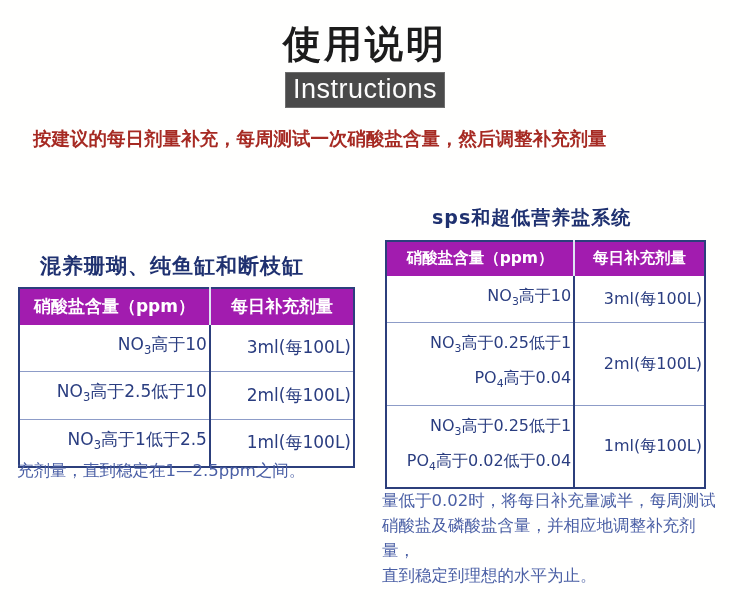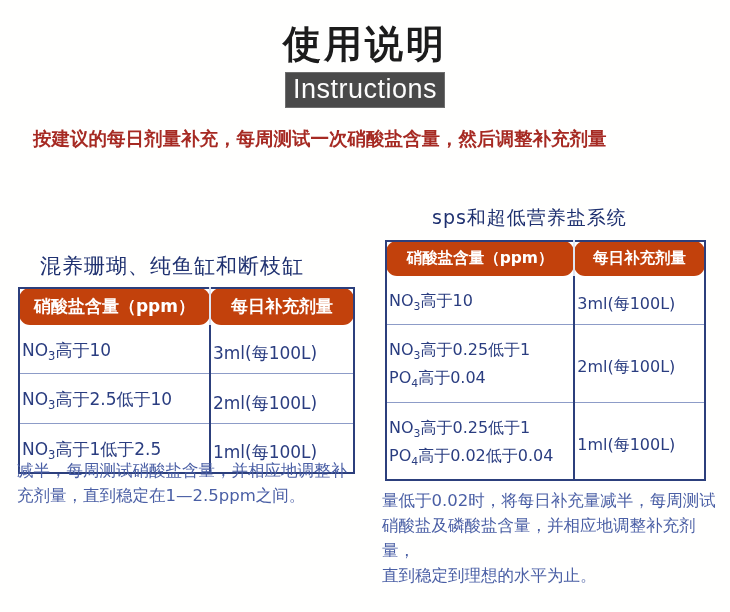--- a/index.html
+++ b/index.html
@@ -60,21 +60,21 @@
     font-weight: bold;
     font-family: "DejaVu Sans", "Liberation Sans", sans-serif;
   }
   .red-note .l1 { display: block; text-indent: 30px; }
   .red-note .l2 { display: block; }
 
   
   .sec-title {
     position: absolute;
     color: #1f3170;
-    font-weight: normal;
+    font-weight: bold;
     font-family: "DejaVu Sans", "Liberation Sans", sans-serif;
     letter-spacing: 1px;
     white-space: nowrap;
   }
   #left-title {
     top: 252px;
     left: 40px;
     font-size: 21px;
   }
   #right-title {
@@ -88,42 +88,41 @@
     position: absolute;
     border-collapse: collapse;
     table-layout: fixed;
     border: 2px solid #2c3f7c;
     background: #ffffff;
   }
   #left-table  { top: 287px; left: 18px;  width: 337px; }
   #right-table { top: 240px; left: 385px; width: 321px; }
 
   .tbl thead th {
-    background: #c2410c;
+    background: #a21caf;
     color: #ffffff;
     font-weight: bold;
     font-size: 17px;
     padding: 6px 2px 7px 2px;
     text-align: center;
     font-family: "DejaVu Sans", "Liberation Sans", sans-serif;
     white-space: nowrap;
-    border-radius: 11px;
   }
   #right-table thead th { font-size: 15.5px; }
   .tbl thead th.col2 { border-left: 2px solid #dfe4f2; }
 
   .tbl tbody td {
     color: #2a3d80;
     font-size: 17px;
-    text-align: left;
-    padding: 14px 2px 6px 2px;
+    text-align: right;
+    padding: 5px 2px 6px 2px;
     border-top: 1px solid #8d9cc8;
     font-family: "DejaVu Sans", "Liberation Sans", sans-serif;
     white-space: nowrap;
-    line-height: 22px;
+    line-height: 29px;
   }
   #right-table tbody td { font-size: 16px; }
   .tbl tbody td.col2 { border-left: 2px solid #2c3f7c; }
   .tbl tbody tr:first-child td { border-top: none; }
 
   sub { font-size: 0.68em; }
 
   
   .footnote {
     position: absolute;
@@ -178,21 +177,20 @@
       <td class="col2">2ml(每100L)</td>
     </tr>
     <tr>
       <td class="col1">NO<sub>3</sub>高于1低于2.5</td>
       <td class="col2">1ml(每100L)</td>
     </tr>
   </tbody>
 </table>
 
 <div class="footnote" id="left-foot">
-  <span class="ln">减半，每周测试硝酸盐含量，并相应地调整补</span>
   <span class="ln">充剂量，直到稳定在1—2.5ppm之间。</span>
 </div>
 
 <div class="sec-title" id="right-title">sps和超低营养盐系统</div>
 
 <table class="tbl" id="right-table">
   <colgroup>
       <col style="width:59%">
       <col style="width:41%">
     </colgroup>

